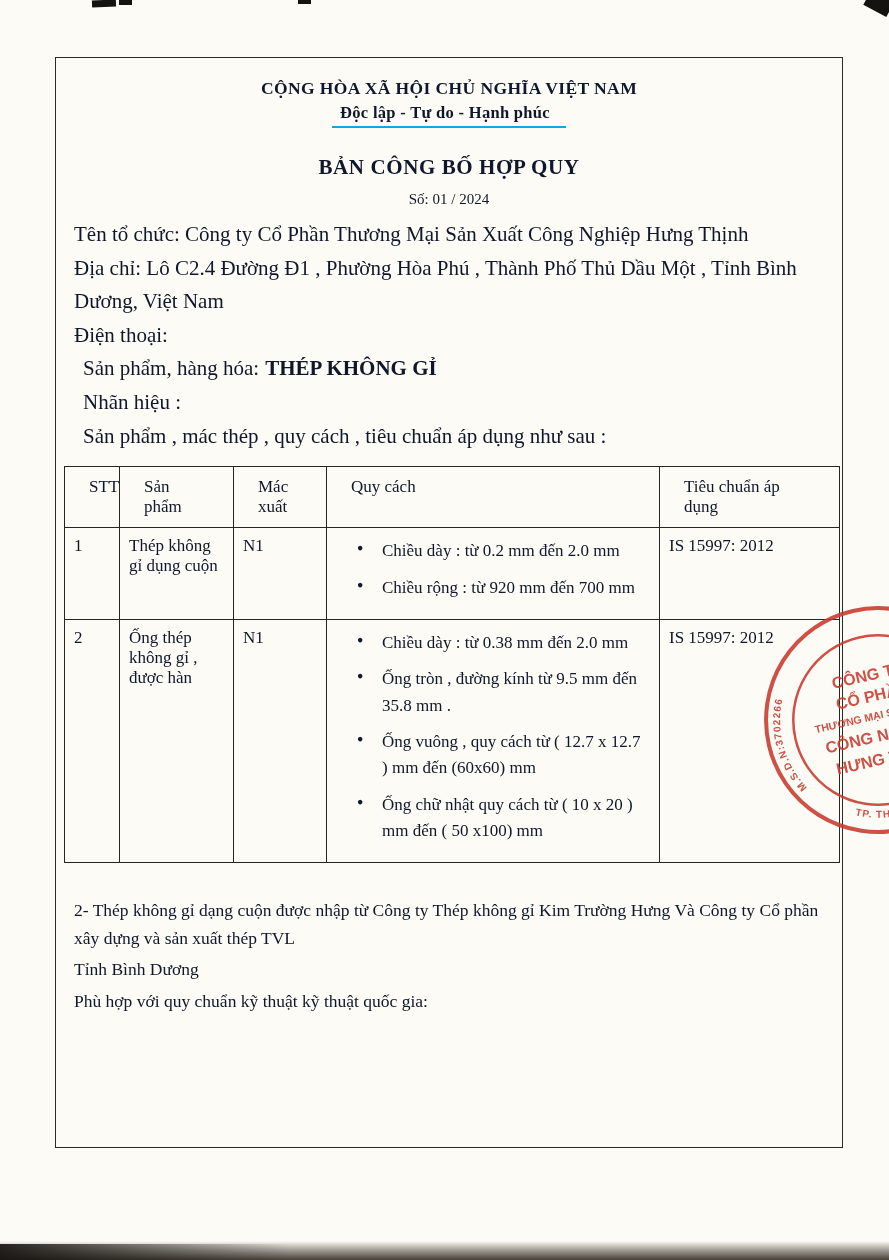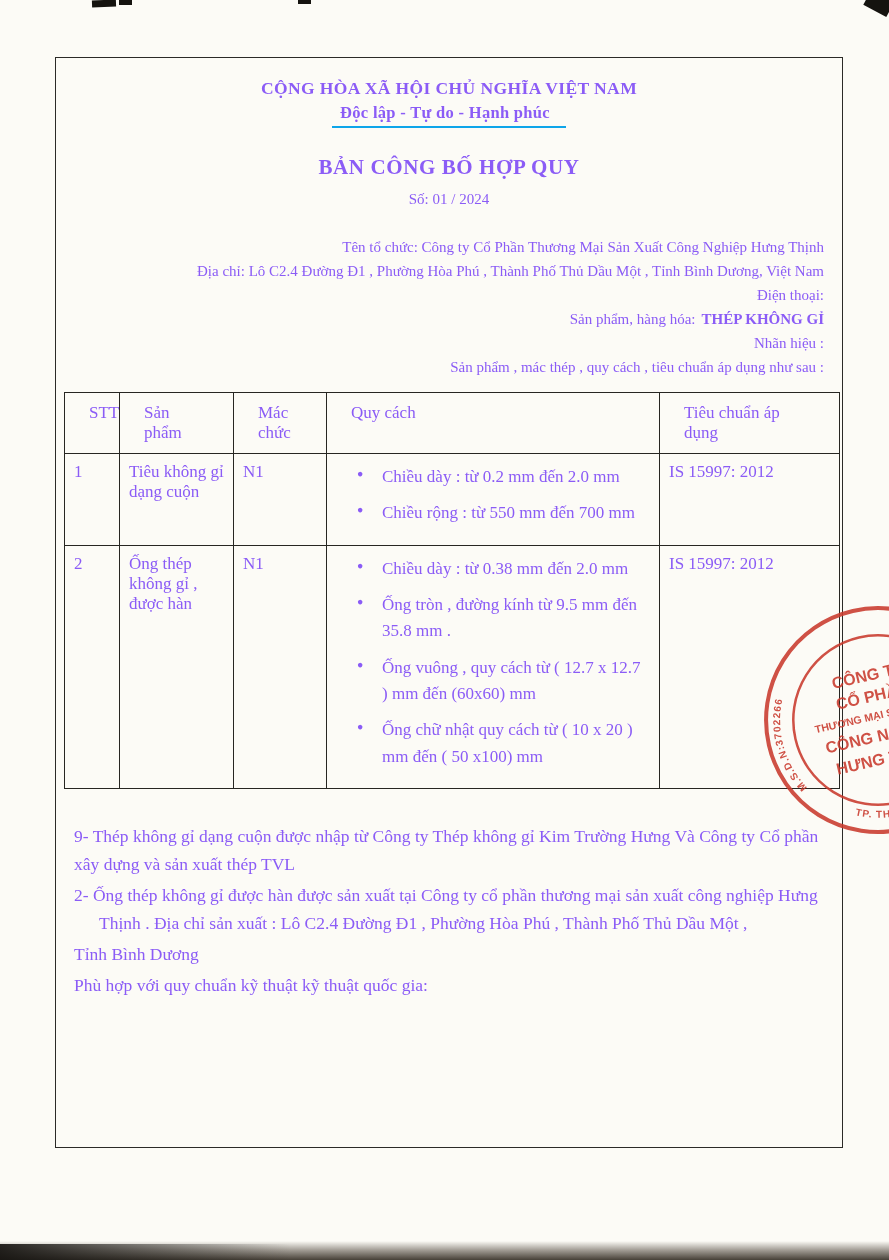--- a/index.html
+++ b/index.html
@@ -4,21 +4,21 @@
 <style>
   * { margin:0; padding:0; box-sizing:border-box; }
   html,body { background:#e8e6e1; }
   .page {
     position:relative;
     width:889px; height:1260px;
     margin:0 auto;
     background:#fcfbf6;
     overflow:hidden;
     font-family:"Liberation Serif","DejaVu Serif",serif;
-    color:#8b5cf6;
+    color:#0f172a;
   }
   
   .artifact { position:absolute; background:#15130f; }
   .artifact-top-1 { left:92px; top:0; width:24px; height:7px; transform:rotate(-2deg); }
   .artifact-top-2 { left:119px; top:0; width:13px; height:5px; }
   .artifact-top-3 { left:298px; top:0; width:13px; height:4px; }
   .artifact-top-right { left:866px; top:-6px; width:26px; height:18px; transform:rotate(28deg); }
   .bottom-band {
     position:absolute; left:0; right:0; bottom:0; height:19px;
     background:linear-gradient(to bottom, rgba(120,112,100,0) 0%, rgba(96,88,78,0.55) 45%, #464037 100%);
@@ -43,21 +43,21 @@
   .motto {
     display:inline-block; font-weight:bold; font-size:16.5px;
     border-bottom:2px solid #0ea5e9; padding:0 16px 3px 8px; letter-spacing:0.3px;
   }
   .doc-title {
     text-align:center; font-weight:bold; font-size:21px; letter-spacing:0.6px;
     margin-top:27px;
   }
   .doc-number { text-align:center; font-size:15px; margin-top:11px; }
 
-  .info { margin-top:27px; font-size:15px; line-height:1.6;text-align:right; }
+  .info { margin-top:10px; font-size:21px; line-height:1.6; }
   .info p { margin:0; }
   .info .indent { padding-left:9px; }
   .product-value { font-weight:bold; margin-left:6px; }
 
   table.spec {
     border-collapse:collapse;
     margin-top:13px; margin-left:-10px;
     width:775px;
     font-size:17px;
     table-layout:fixed;
@@ -139,32 +139,32 @@
         <col class="col-stt">
           <col class="col-sp">
           <col class="col-mt">
           <col class="col-qc">
           <col class="col-tc">
       </colgroup>
       <tbody>
           <tr>
         <th>STT</th>
         <th>Sản phẩm</th>
-        <th>Mác chức</th>
+        <th>Mác xuất</th>
         <th>Quy cách</th>
         <th>Tiêu chuẩn áp dụng</th>
       </tr>
       <tr>
         <td class="center">1</td>
-        <td class="justify">Tiêu không gỉ dạng cuộn</td>
+        <td class="justify">Thép không gỉ dụng cuộn</td>
         <td>N1</td>
         <td class="qc-cell">
           <ul class="qc-list">
             <li>Chiều dày : từ 0.2 mm đến 2.0 mm</li>
-            <li>Chiều rộng : từ 550 mm đến 700 mm</li>
+            <li>Chiều rộng : từ 920 mm đến 700 mm</li>
           </ul>
         </td>
         <td>IS 15997: 2012</td>
       </tr>
       <tr>
         <td class="center">2</td>
         <td class="justify">Ống thép không gỉ , được hàn</td>
         <td>N1</td>
         <td class="qc-cell">
           <ul class="qc-list">
@@ -173,22 +173,21 @@
             <li>Ống vuông , quy cách từ ( 12.7 x 12.7 ) mm đến (60x60) mm</li>
             <li>Ống chữ nhật quy cách từ ( 10 x 20 ) mm đến ( 50 x100) mm</li>
           </ul>
         </td>
         <td>IS 15997: 2012</td>
       </tr>
     </tbody>
       </table>
 
     <div class="notes">
-      <p class="note-item">9-  Thép không gỉ dạng cuộn được nhập từ Công ty Thép không gỉ Kim Trường Hưng Và Công ty Cổ phần xây dựng và sản xuất thép TVL</p>
-      <p class="note-hang">2-  Ống thép không gỉ được hàn được sản xuất tại Công ty cổ phần thương mại sản xuất công nghiệp Hưng Thịnh . Địa chỉ sản xuất : Lô C2.4 Đường Đ1 , Phường Hòa Phú , Thành Phố Thủ Dầu Một ,</p>
+      <p class="note-item">2-  Thép không gỉ dạng cuộn được nhập từ Công ty Thép không gỉ Kim Trường Hưng Và Công ty Cổ phần xây dựng và sản xuất thép TVL</p>
       <p class="note-flush">Tỉnh Bình Dương</p>
       <p class="note-flush">Phù hợp với quy chuẩn kỹ thuật kỹ thuật quốc gia:</p>
     </div>
 
   </div>
 
   <svg class="stamp" viewBox="0 0 240 240">
     <defs>
       <path id="arcLeft" d="M 40.5 175.6 A 97 97 0 0 1 40.5 64.4" fill="none"></path>
       <path id="arcBottom" d="M 64.4 199.5 A 97 97 0 0 0 175.6 199.5" fill="none"></path>

